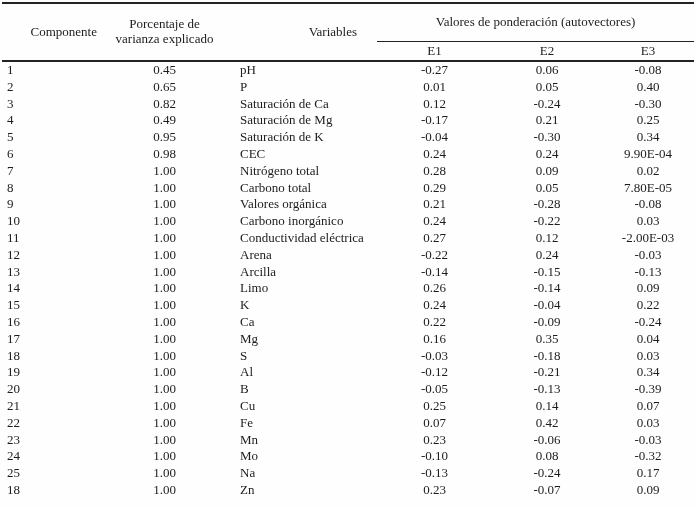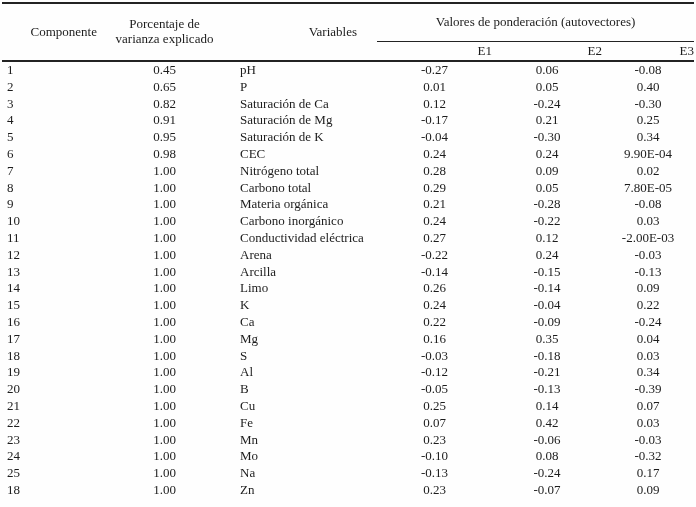--- a/index.html
+++ b/index.html
@@ -32,21 +32,21 @@
   th.h-componente { text-align: right; padding-left: 5px; }
   th.h-varianza   { text-align: center; padding: 0 10px; }
   th.h-variables  { text-align: right; padding-right: 20px; }
   th.h-group {
     text-align: center;
     height: 37px;
     border-bottom: 1.5px solid #232323;
     padding-bottom: 0;
     vertical-align: middle;
   }
-  tr.e-label-row th { height: 18px; text-align: right; font-family: Liberation Serif, serif; }
+  tr.e-label-row th { height: 18px; text-align: center; font-family: Liberation Serif, serif; }
   tbody td {
     padding: 0;
     height: 16.8px;
     line-height: 16.8px;
     font-size: 13px;
     white-space: nowrap;
     overflow: hidden;
   }
   td.col-componente { text-align: left; padding-left: 5px; }
   td.col-varianza   { text-align: center; margin-top: 44px; }
@@ -100,21 +100,21 @@
         <tr>
           <td class="col-componente">3</td>
           <td class="col-varianza">0.82</td>
           <td class="col-variable">Saturación de Ca</td>
           <td class="col-e1">0.12</td>
           <td class="col-e2">-0.24</td>
           <td class="col-e3">-0.30</td>
         </tr>
         <tr>
           <td class="col-componente">4</td>
-          <td class="col-varianza">0.91</td>
+          <td class="col-varianza">0.49</td>
           <td class="col-variable">Saturación de Mg</td>
           <td class="col-e1">-0.17</td>
           <td class="col-e2">0.21</td>
           <td class="col-e3">0.25</td>
         </tr>
         <tr>
           <td class="col-componente">5</td>
           <td class="col-varianza">0.95</td>
           <td class="col-variable">Saturación de K</td>
           <td class="col-e1">-0.04</td>
@@ -141,21 +141,21 @@
           <td class="col-componente">8</td>
           <td class="col-varianza">1.00</td>
           <td class="col-variable">Carbono total</td>
           <td class="col-e1">0.29</td>
           <td class="col-e2">0.05</td>
           <td class="col-e3">7.80E-05</td>
         </tr>
         <tr>
           <td class="col-componente">9</td>
           <td class="col-varianza">1.00</td>
-          <td class="col-variable">Materia orgánica</td>
+          <td class="col-variable">Valores orgánica</td>
           <td class="col-e1">0.21</td>
           <td class="col-e2">-0.28</td>
           <td class="col-e3">-0.08</td>
         </tr>
         <tr>
           <td class="col-componente">10</td>
           <td class="col-varianza">1.00</td>
           <td class="col-variable">Carbono inorgánico</td>
           <td class="col-e1">0.24</td>
           <td class="col-e2">-0.22</td>

